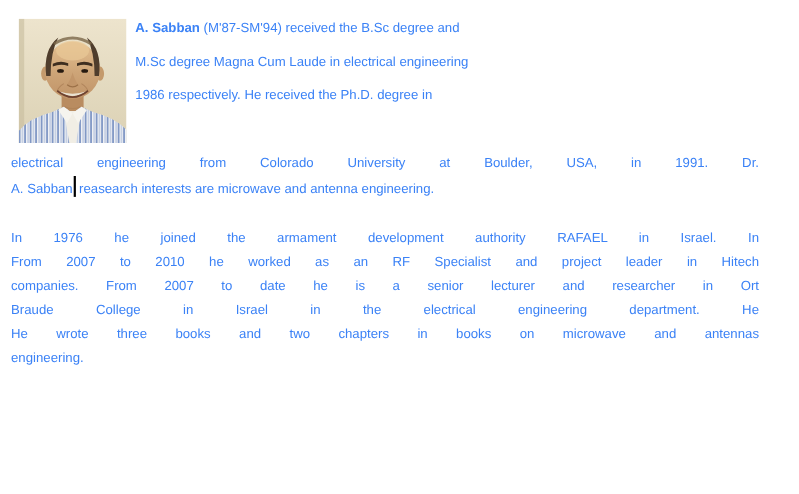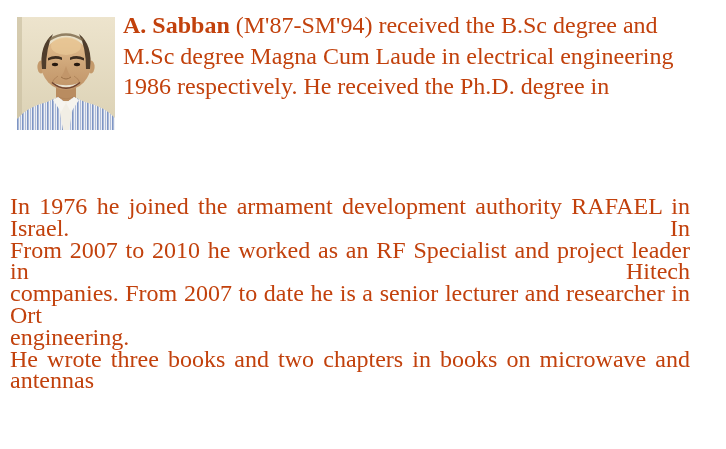--- a/index.html
+++ b/index.html
@@ -1,32 +1,32 @@
 <!DOCTYPE html>
 <html><head>
 <meta charset="utf-8">
 <style>
   html,body { margin:0; padding:0; background:#ffffff; }
   .page {
     position:relative; width:726px; height:449px; background:#ffffff;
-    font-family:Liberation Serif, serif; font-size:24px; color:#c2410c;
+    font-family:Liberation Sans, sans-serif; font-size:12px; color:#3b82f6;
     overflow:hidden;
   }
   .photo { position:absolute; left:17px; top:17px; width:98px; height:113px; }
   .photo svg { display:block; width:98px; height:113px; }
 
   .p1a { position:absolute; left:123px; top:10px; width:570px; }
   .p1a .line { line-height:30.5px; white-space:nowrap; }
 
   .p1b { position:absolute; left:10px; top:138px; width:680px; }
   .p1b .line { line-height:21.8px; }
   .p1b .line.fill { text-align:justify; text-align-last:justify; }
   .p1b .line.open { white-space:nowrap; }
 
-  .p2 { position:absolute; left:10px; top:196px; width:680px; }
+  .p2 { position:absolute; left:10px; top:206px; width:680px; }
   .p2 .line { line-height:21.8px; text-align:justify; text-align-last:justify; }
   .p2 .line.last { text-align-last:left; }
 
   .bold { font-weight:bold; }
   .caret {
     display:inline-block; width:1.5px; height:19px; background:#000;
     vertical-align:-4px; margin-left:1px;
   }
 </style>
 </head>
@@ -91,22 +91,27 @@
       <path d="M42,80 Q49,83.5 56,80" stroke="#a87c52" stroke-width="1" fill="none" opacity="0.5"></path>
     </svg>
   </div>
 
   <div class="p1a">
     <div class="line"><span class="bold">A. Sabban</span><span> (M'87-SM'94) received the B.Sc degree and</span></div>
     <div class="line">M.Sc degree Magna Cum Laude in electrical engineering</div>
     <div class="line">1986 respectively. He received the Ph.D. degree in</div>
   </div>
 
+  <div class="p1b">
+    <div class="line fill">electrical engineering from Colorado University at Boulder, USA, in 1991. Dr.</div>
+    <div class="line open"><span>A. Sabban</span><span class="caret"></span><span> reasearch interests are microwave and antenna engineering.</span></div>
+  </div>
 
   <div class="p2">
     <div class="line">In 1976 he joined the armament development authority RAFAEL in Israel. In</div>
     <div class="line">From 2007 to 2010 he worked as an RF Specialist and project leader in Hitech</div>
     <div class="line">companies. From 2007 to date he is a senior lecturer and researcher in Ort</div>
+    <div class="line">Braude College in Israel in the electrical engineering department. He</div>
+    <div class="line">He wrote three books and two chapters in books on microwave and antennas</div>
     <div class="line last">engineering.</div>
-    <div class="line">He wrote three books and two chapters in books on microwave and antennas</div>
   </div>
 
 </div>
 
 </body></html>

